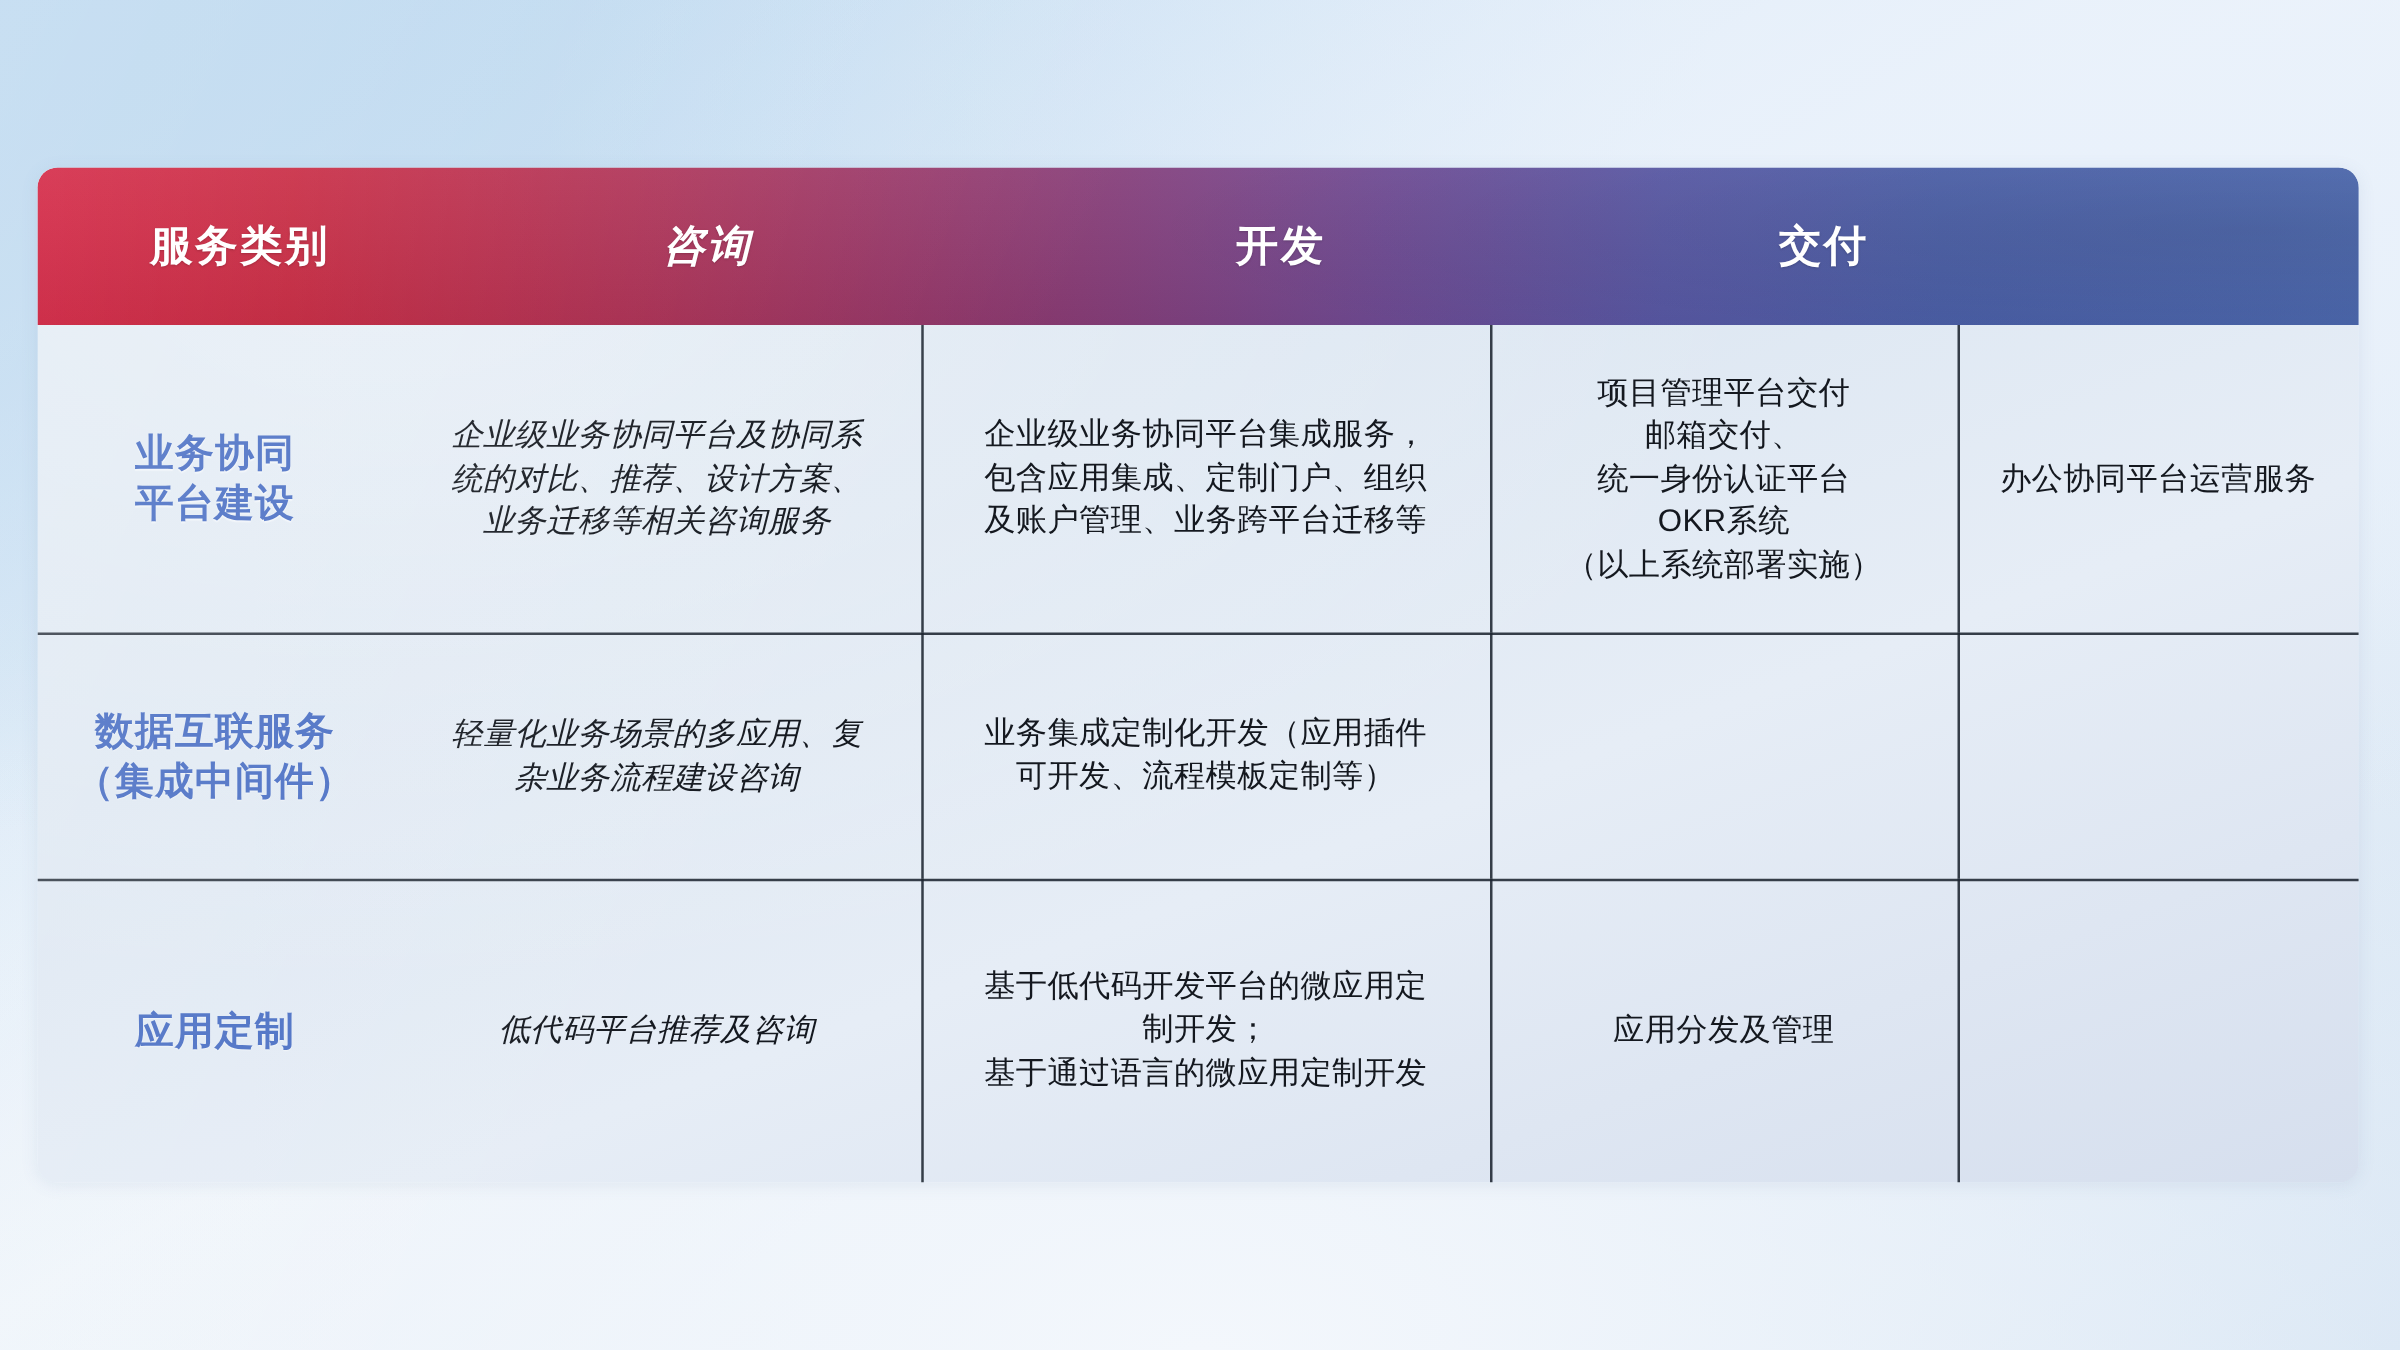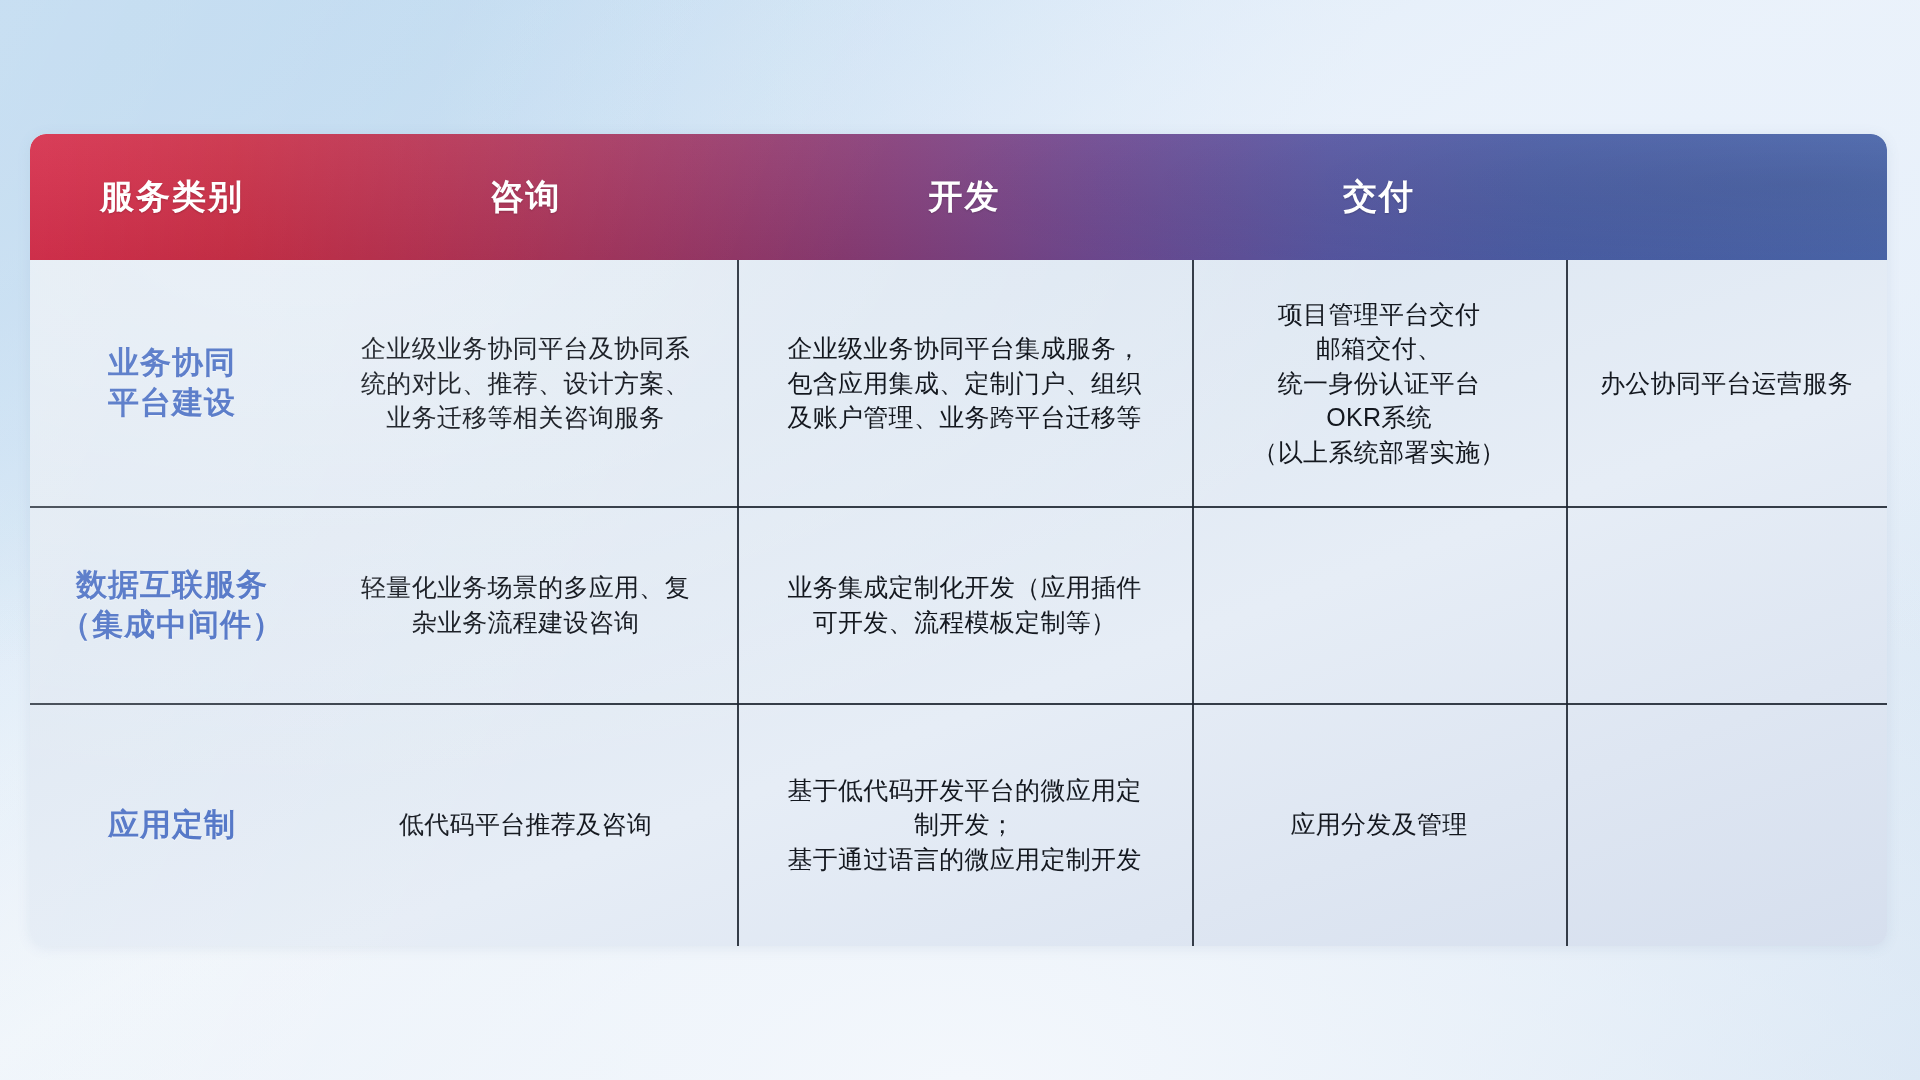--- a/index.html
+++ b/index.html
@@ -50,21 +50,21 @@
   .thead:after{
     content:"";position:absolute;inset:0;pointer-events:none;
     background:
       radial-gradient(80% 160% at 95% 40%, rgba(0,0,0,.10) 0%, rgba(0,0,0,0) 60%),
       linear-gradient(180deg,rgba(255,255,255,.06) 0%,rgba(0,0,0,.05) 100%);
   }
   .th{
     display:flex;align-items:center;justify-content:center;
     color:#fff;font-weight:bold;font-size:34px;letter-spacing:2px;
     text-shadow:0 1px 2px rgba(0,0,0,.18);
-    position:relative;z-index:2;
+    position:relative;z-index:2;padding-left:20px;
   }
 
   
   .tbody{position:relative;}
   .trow{display:flex;position:relative;}
   .trow + .trow:before{
     content:"";position:absolute;left:0;right:0;top:0;height:2px;
     background:#1d2430;opacity:.88;
   }
   .td{
@@ -82,22 +82,22 @@
     letter-spacing:1px;white-space:pre-line;
     text-shadow:0 1px 1px rgba(255,255,255,.5);
   }
   .cell-text{
     color:#14181f;font-size:25px;line-height:1.38;white-space:pre-line;
     letter-spacing:.3px;
   }
 
   
   .c0{width:284px;flex:0 0 284px;}
-  .c1{width:423px;flex:0 0 423px;}
-  .c2{width:455px;flex:0 0 455px;}
+  .c1{width:423px;flex:0 0 423px;font-style:italic;}
+  .c2{width:455px;flex:0 0 455px;font-family:Liberation Serif, serif;}
   .c3{width:374px;flex:0 0 374px;}
   .c4{width:321px;flex:0 0 321px;}
 
   .r0{height:246px;}
   .r1{height:197px;}
   .r2{height:243px;}
 </style>
 </head>
 <body>
 

